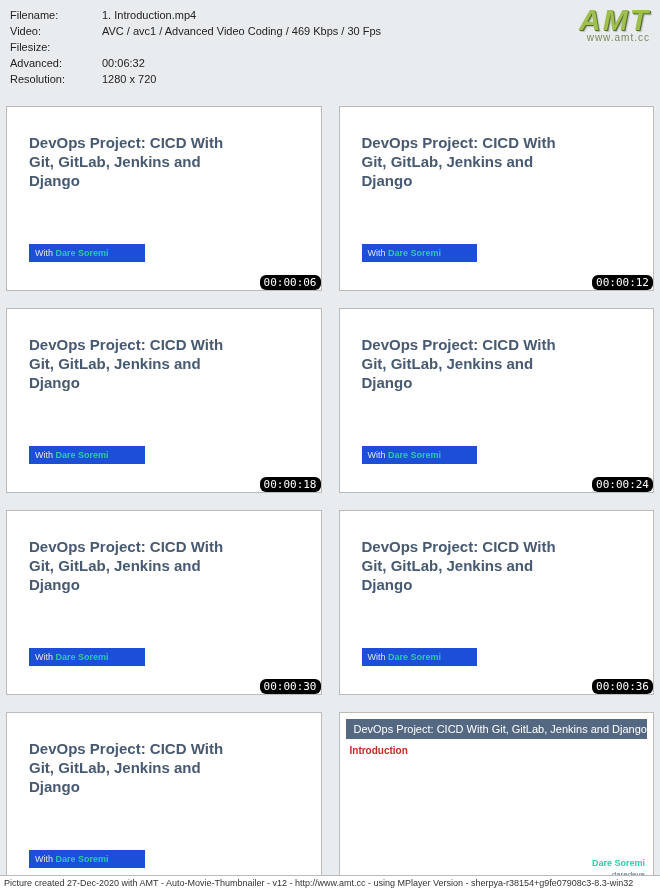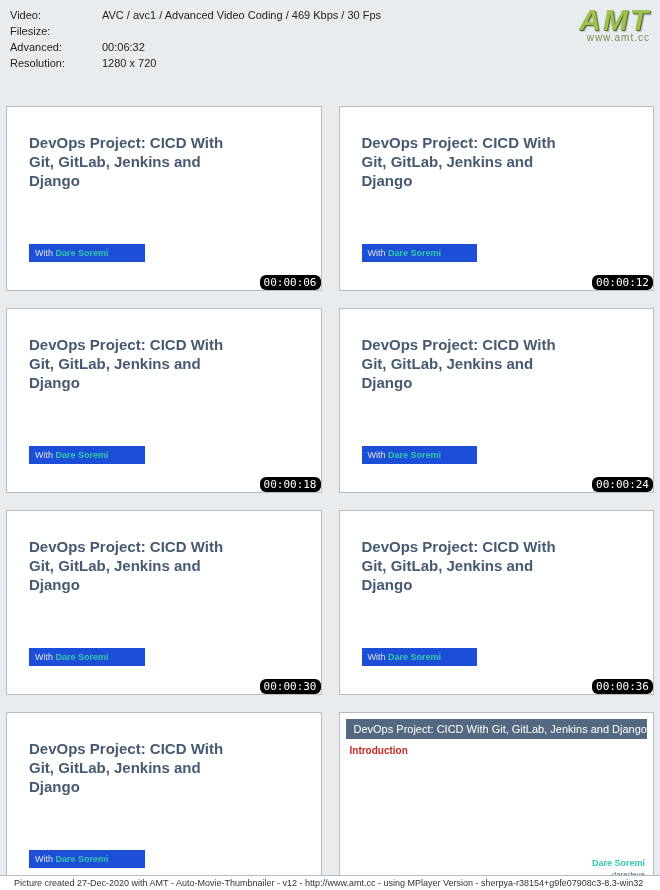--- a/index.html
+++ b/index.html
@@ -114,29 +114,33 @@
   .credit-sub { color: #546882; font-size:8px; }
   .footer {
     position: absolute;
     left: 0;
     bottom: 0;
     width: 100%;
     border-top: 1px solid #bbb;
     background: #fff;
     font-size: 9px;
     color: #333;
-    padding: 2px 14px;
+    padding: 2px 4px;
     white-space: nowrap;
     overflow: hidden;
   }
 </style>
 </head>
 <body>
 
 <div class="header">
+  <div class="meta-row">
+    <div class="meta-label">Filename:</div>
+    <div class="meta-value">1. Introduction.mp4</div>
+  </div>
   <div class="meta-row">
     <div class="meta-label">Video:</div>
     <div class="meta-value">AVC / avc1 / Advanced Video Coding / 469 Kbps / 30 Fps</div>
   </div>
   <div class="meta-row">
     <div class="meta-label">Filesize:</div>
   </div>
   <div class="meta-row">
     <div class="meta-label">Advanced:</div>
     <div class="meta-value">00:06:32</div>

